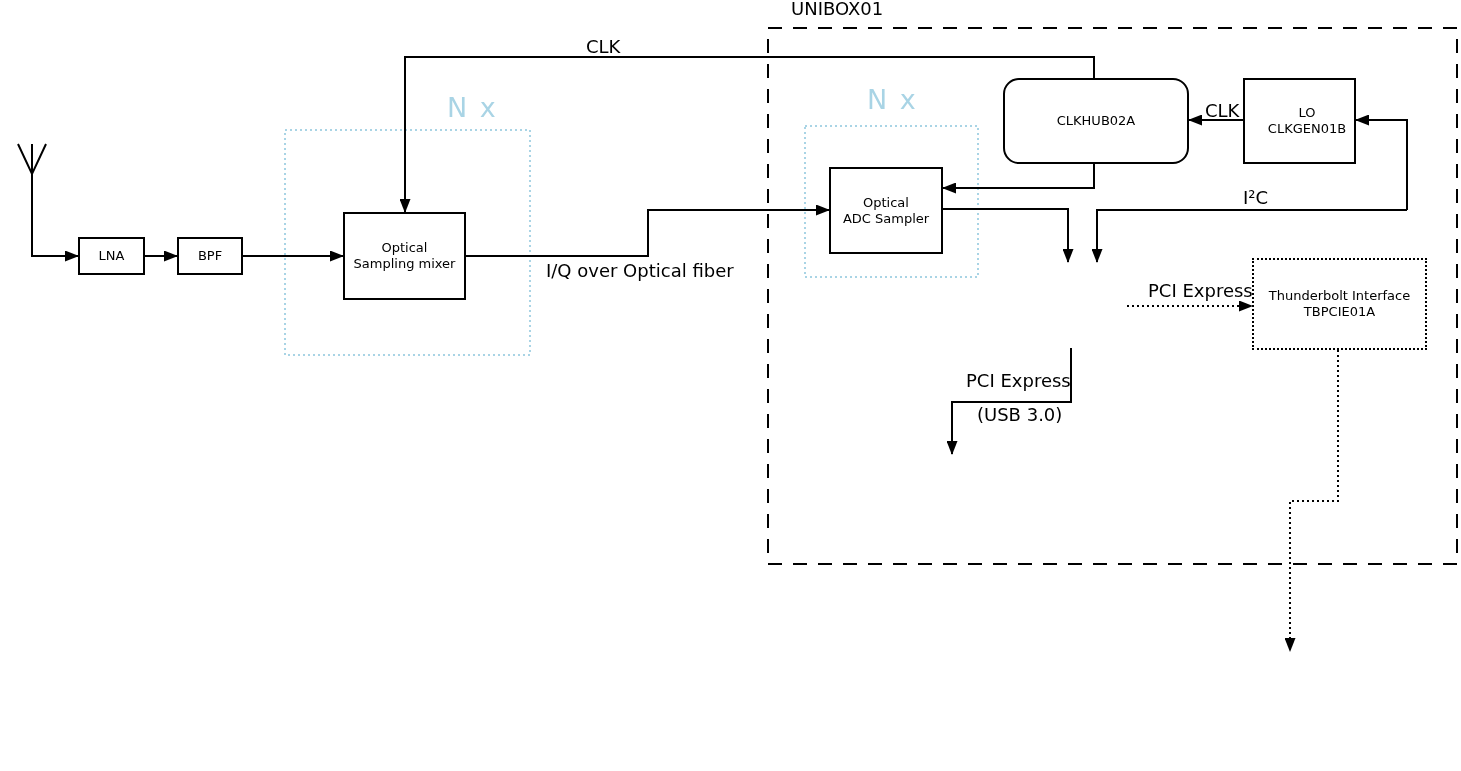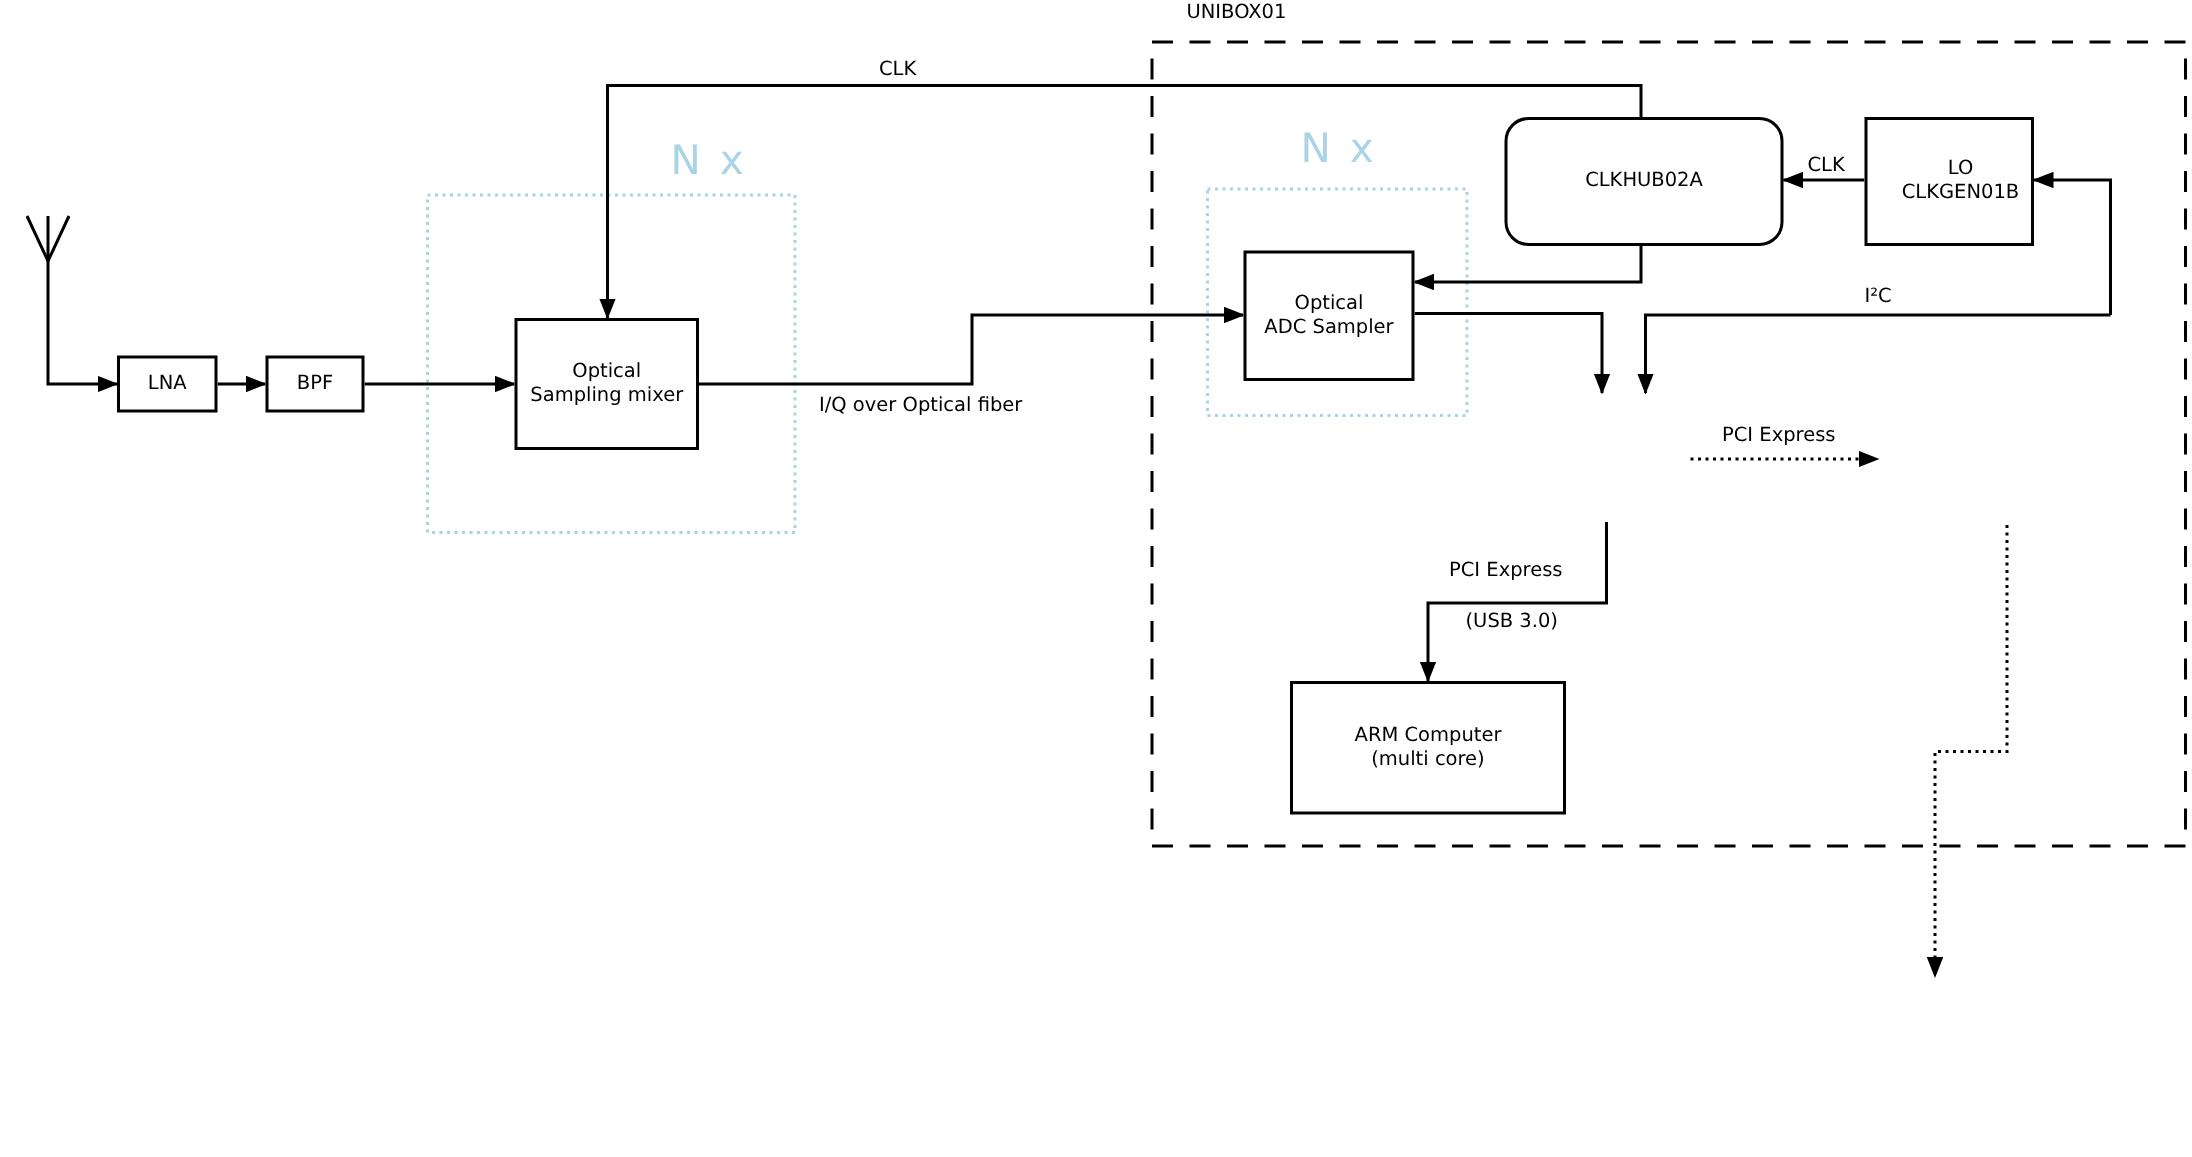--- a/index.html
+++ b/index.html
@@ -18,21 +18,21 @@
     background:#ffffff;
     border:2px solid #000;
     display:flex;align-items:center;justify-content:center;
     text-align:center;
     font-size:13px;line-height:16px;
   }
   .node.dotted{border:2px dotted #000;}
   .node-label{white-space:pre-line;}
   .edge-label{
     position:absolute;
-    font-size:13px;line-height:15px;
+    font-size:18px;line-height:15px;
     white-space:nowrap;
   }
   .nx-label{
     position:absolute;
     font-size:27px;line-height:26px;
     letter-spacing:2px;
     color:#a9d4e5;
     white-space:nowrap;
   }
 </style>
@@ -91,25 +91,25 @@
   <div class="node" style="left:1003px;top:78px;width:186px;height:86px;border-radius:16px;">
     <span class="node-label">CLKHUB02A</span>
   </div>
 
   <div class="node" style="left:1243px;top:78px;width:113px;height:86px;padding-left:15px;">
     <span class="node-label">LO
 CLKGEN01B</span>
   </div>
 
 
-  <div class="node" style="left:860px;top:454px;width:184px;height:89px;">
-    <span class="node-label">ARM Computer
-(multi core)</span>
+
+  <div class="node dotted" style="left:1252px;top:258px;width:175px;height:92px;">
+    <span class="node-label">Thunderbolt Interface
+TBPCIE01A</span>
   </div>
-
 
 
   <div class="edge-label" style="left:791px;top:1px;">UNIBOX01</div>
 
   <div class="nx-label" style="left:447px;top:95px;">N x</div>
 
   <div class="nx-label" style="left:867px;top:87px;">N x</div>
 
   <div class="edge-label" style="left:586px;top:39px;">CLK</div>
 

